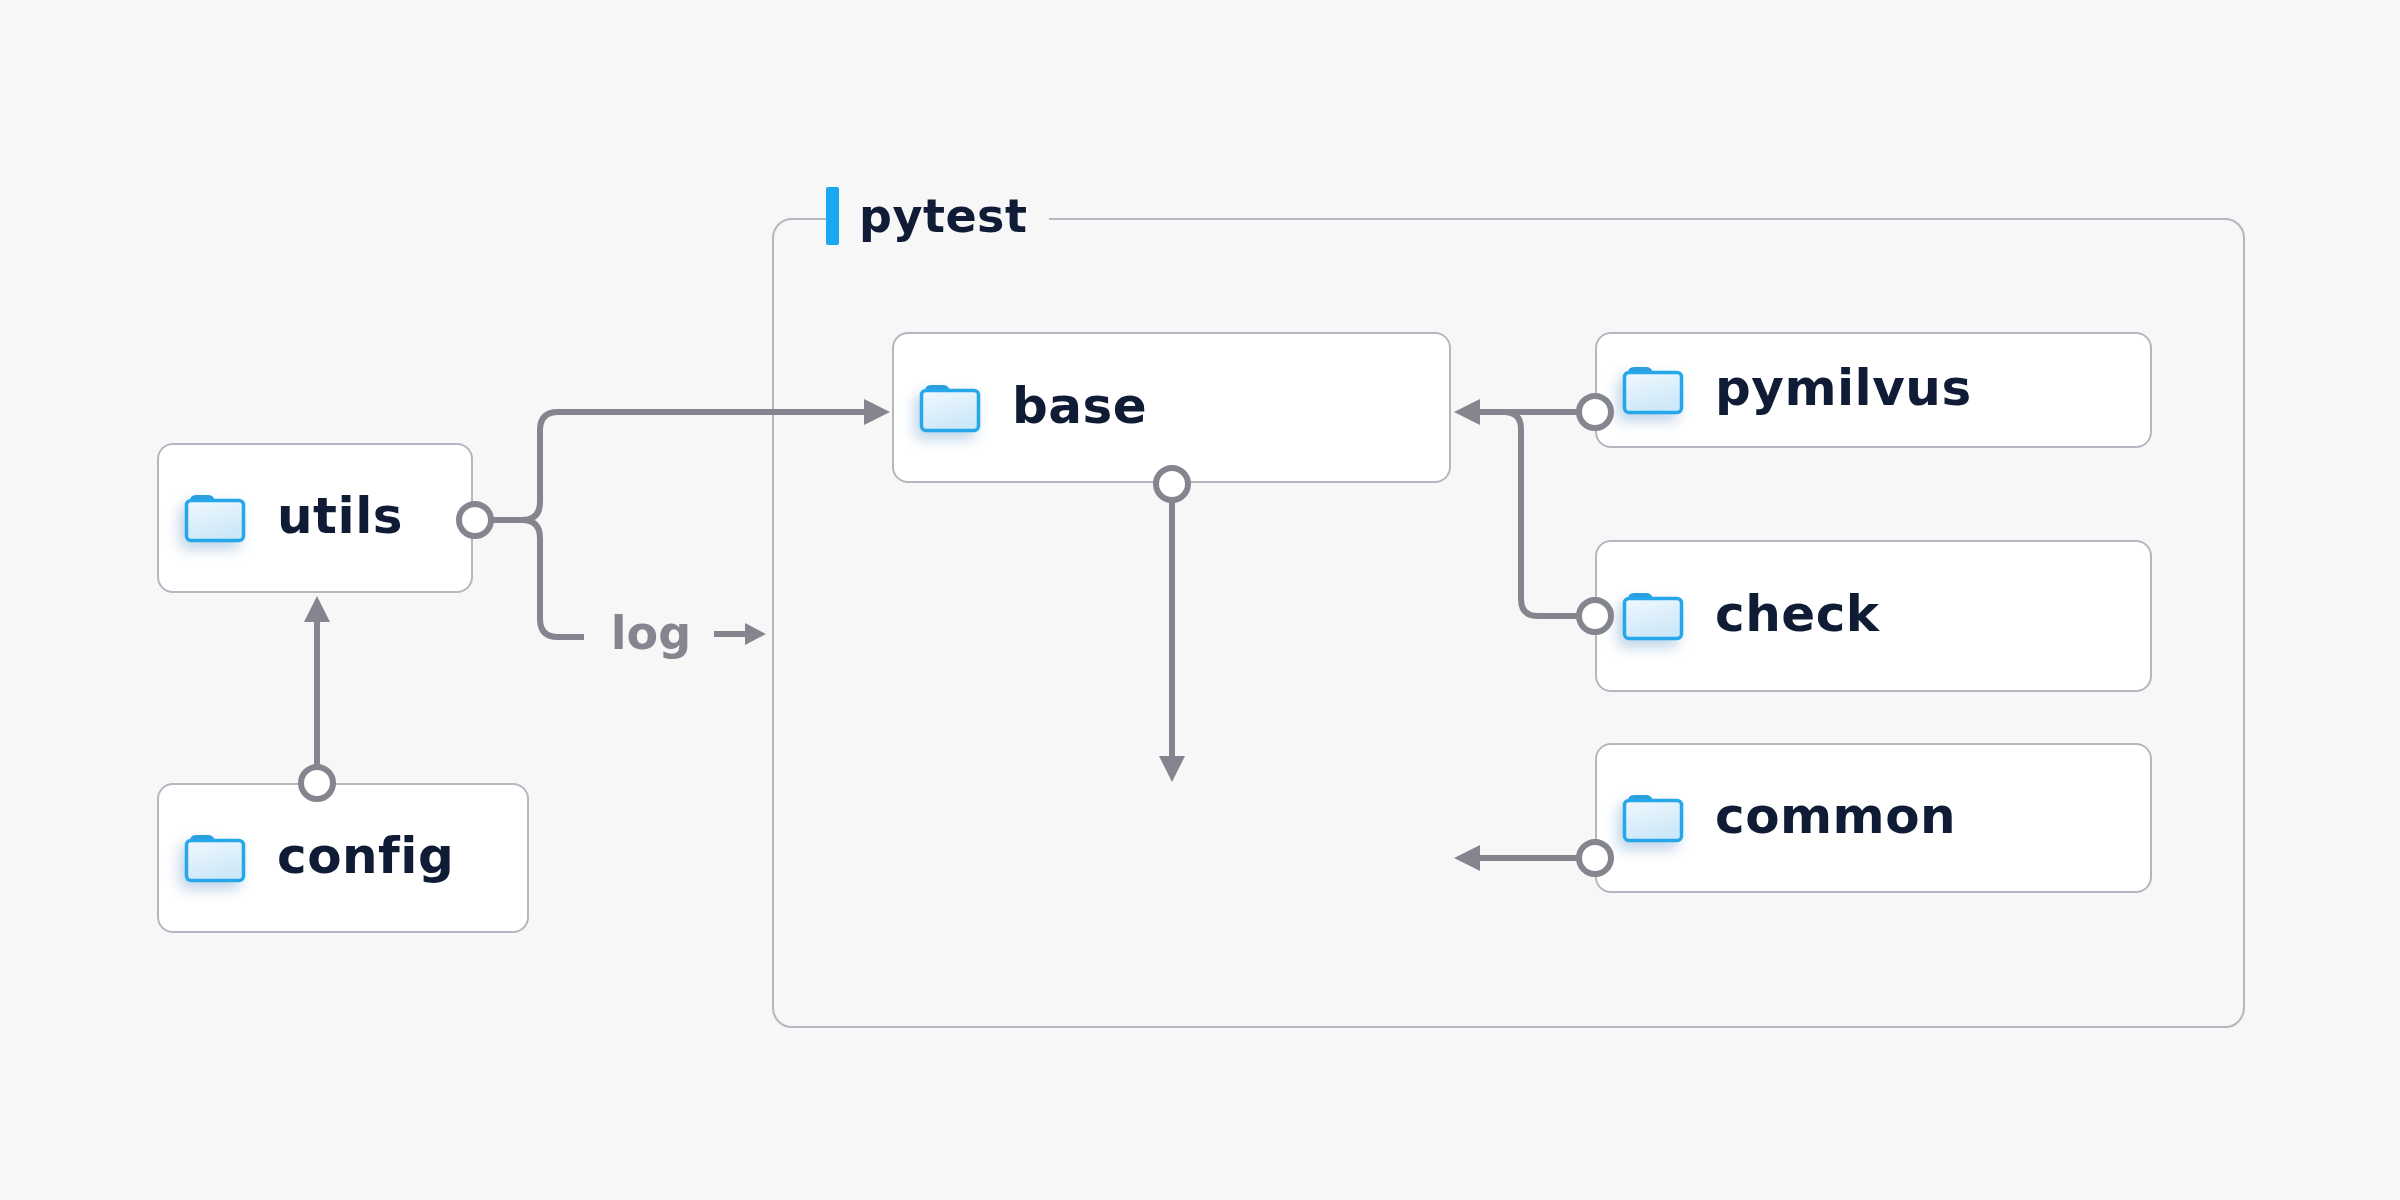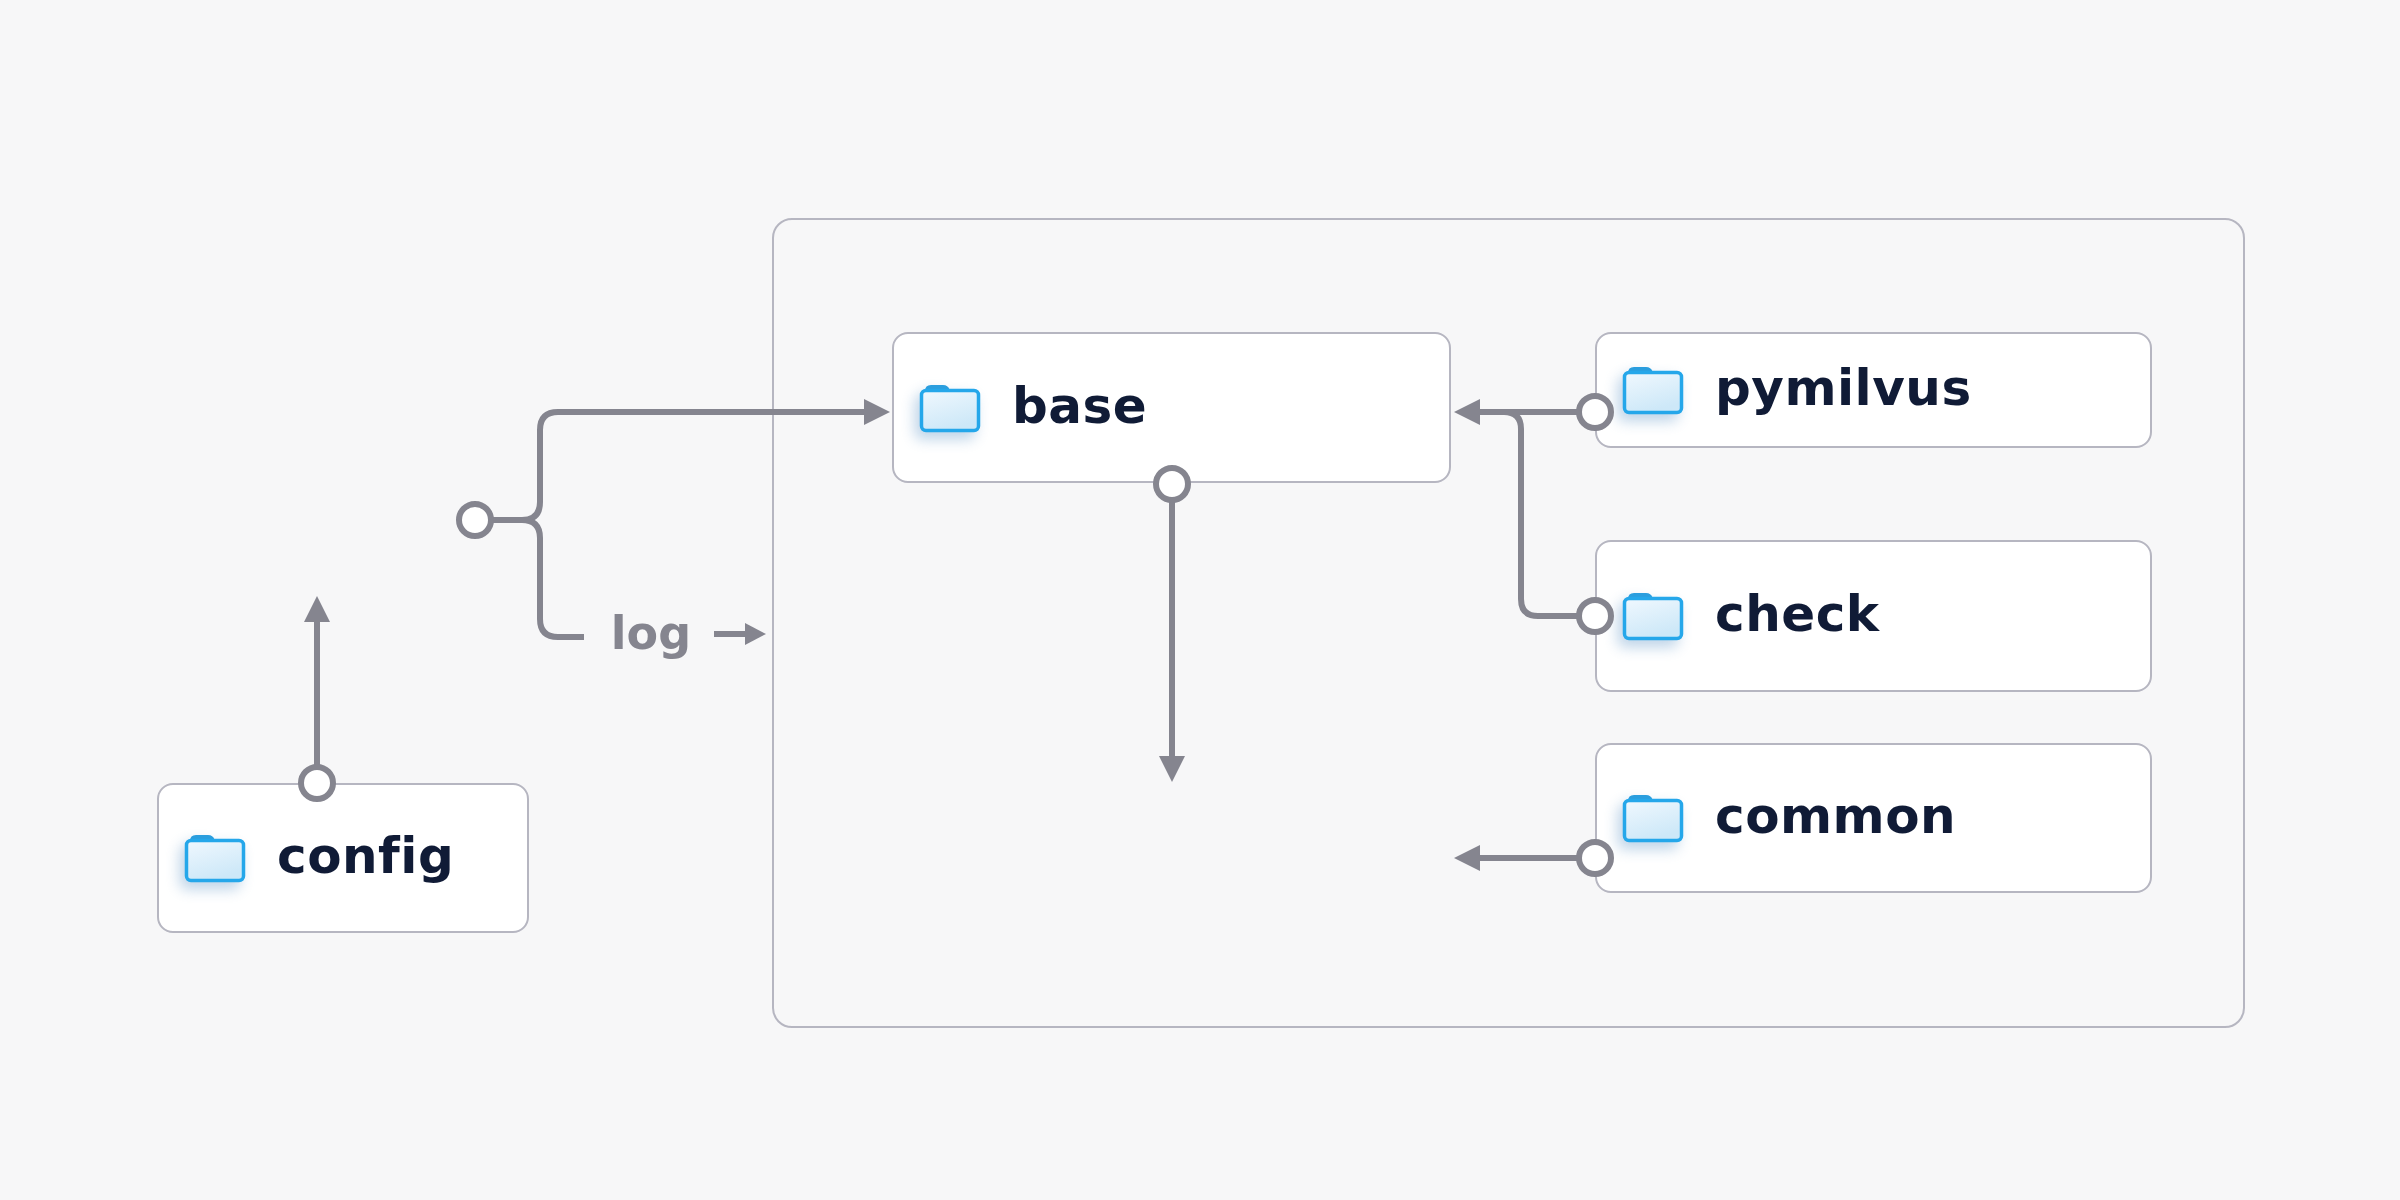--- a/index.html
+++ b/index.html
@@ -98,20 +98,24 @@
     <symbol id="folder" viewBox="0 0 64 52">
       <path d="M7,14 v-5 q0,-6 6,-6 h12 q5,0 6.5,4.5 l2,6.5 z" fill="#2b9ede"></path>
       <rect x="3.5" y="8.5" width="57" height="40" rx="4.5" fill="url(#fgrad)" stroke="#25a7ea" stroke-width="3.5"></rect>
     </symbol>
   </defs>
 </svg>
 
 <div class="stage">
 
   <div class="group-box"></div>
+  <div class="group-label">
+    <div class="bar"></div>
+    <div class="gtext">pytest</div>
+  </div>
 
   <svg class="wires" viewBox="0 0 2400 1200">
 
     <g>
       <line class="stroke" x1="317" y1="766" x2="317" y2="620"></line>
       <polygon class="head" points="317,596 304,622 330,622"></polygon>
       <circle class="port" cx="317" cy="783" r="16"></circle>
     </g>
 
     <g>
@@ -139,20 +143,26 @@
 
     <g>
       <line class="stroke" x1="1578" y1="858" x2="1480" y2="858"></line>
       <polygon class="head" points="1454,858 1480,845 1480,871"></polygon>
       <circle class="port" cx="1595" cy="858" r="16"></circle>
     </g>
   </svg>
 
   <div class="edge-label">log</div>
 
+  <div class="node" id="node-utils">
+    <svg class="folder-svg">
+        <use href="#folder" xlink:href="#folder"></use>
+      </svg>
+    <span class="nlabel">utils</span>
+  </div>
 
   <div class="node" id="node-config">
     <svg class="folder-svg">
         <use href="#folder" xlink:href="#folder"></use>
       </svg>
     <span class="nlabel">config</span>
   </div>
 
   <div class="node" id="node-base">
     <svg class="folder-svg">

